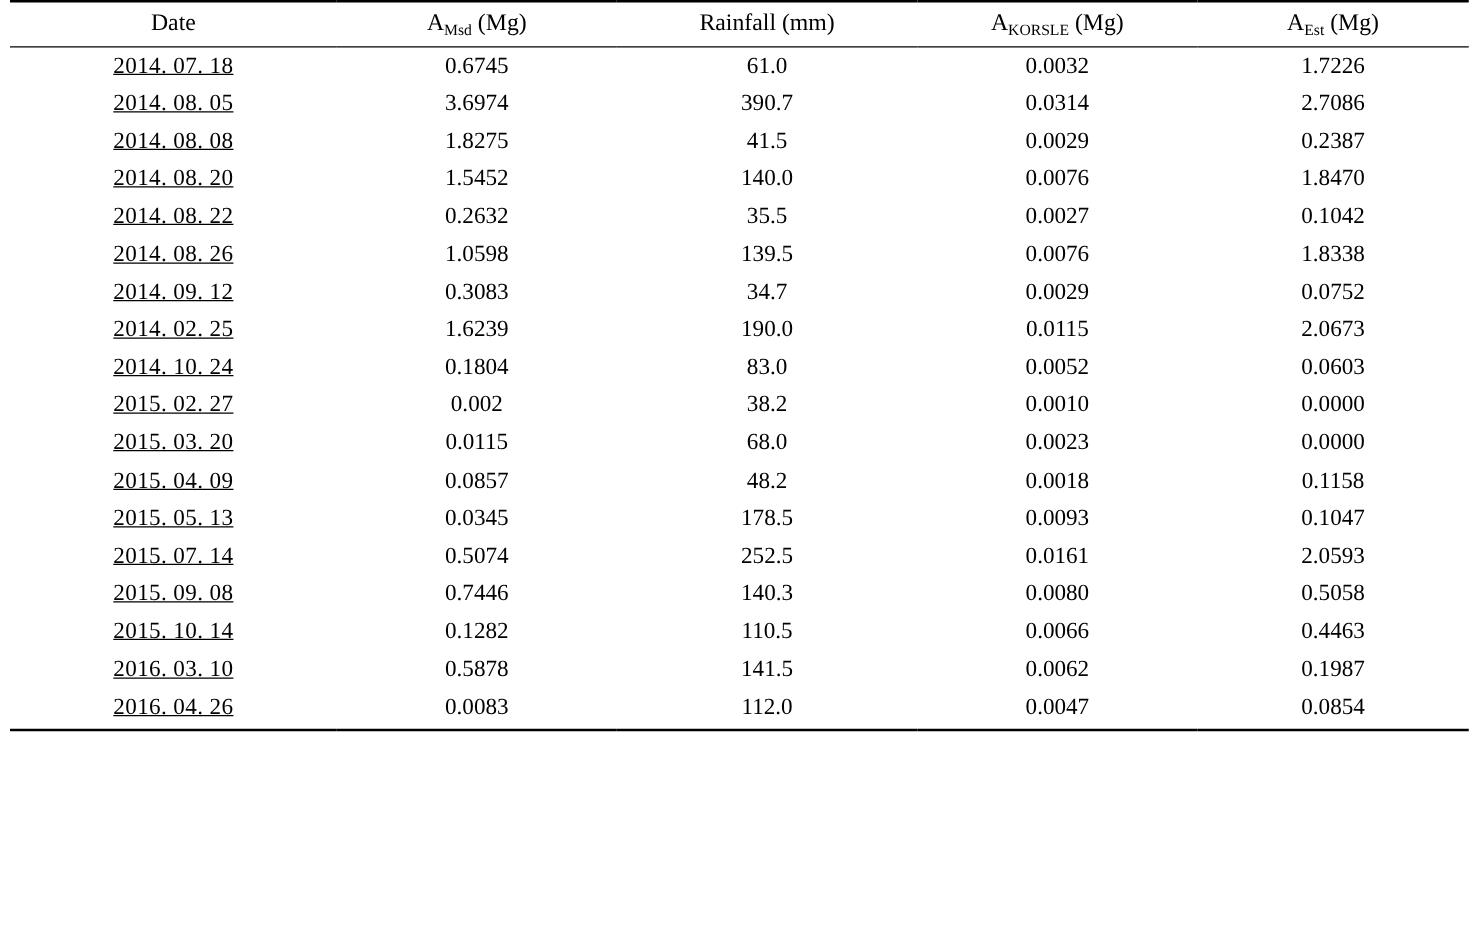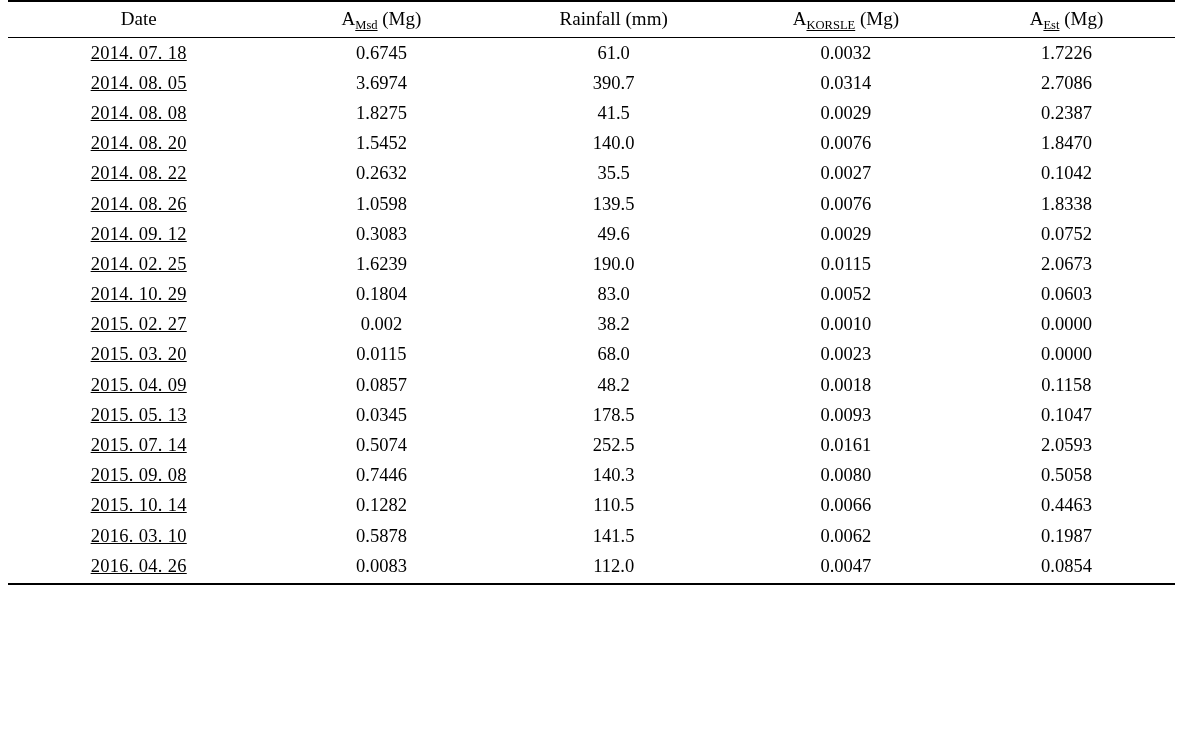--- a/index.html
+++ b/index.html
@@ -45,21 +45,20 @@
   col.c-date { width: 22.4%; }
   col.c-amsd { width: 19.2%; }
   col.c-rain { width: 20.6%; }
   col.c-akorsle { width: 19.2%; }
   col.c-aest { width: 18.6%; }
   sub {
     font-size: 0.66em;
     vertical-align: baseline;
     position: relative;
     bottom: -0.28em;
-    text-decoration: underline;
   }
   .cell-date { letter-spacing: 0.3px; text-decoration: underline; }
 </style>
 </head>
 <body>
 
 <div class="table-wrap">
   <table class="data-table">
     <colgroup>
       <col class="c-date">
@@ -126,33 +125,33 @@
         <tr>
           <td class="cell-date">2014. 08. 26</td>
           <td>1.0598</td>
           <td>139.5</td>
           <td>0.0076</td>
           <td>1.8338</td>
         </tr>
         <tr>
           <td class="cell-date">2014. 09. 12</td>
           <td>0.3083</td>
-          <td>49.6</td>
+          <td>34.7</td>
           <td>0.0029</td>
           <td>0.0752</td>
         </tr>
         <tr>
           <td class="cell-date">2014. 02. 25</td>
           <td>1.6239</td>
           <td>190.0</td>
           <td>0.0115</td>
           <td>2.0673</td>
         </tr>
         <tr>
-          <td class="cell-date">2014. 10. 29</td>
+          <td class="cell-date">2014. 10. 24</td>
           <td>0.1804</td>
           <td>83.0</td>
           <td>0.0052</td>
           <td>0.0603</td>
         </tr>
         <tr>
           <td class="cell-date">2015. 02. 27</td>
           <td>0.002</td>
           <td>38.2</td>
           <td>0.0010</td>

